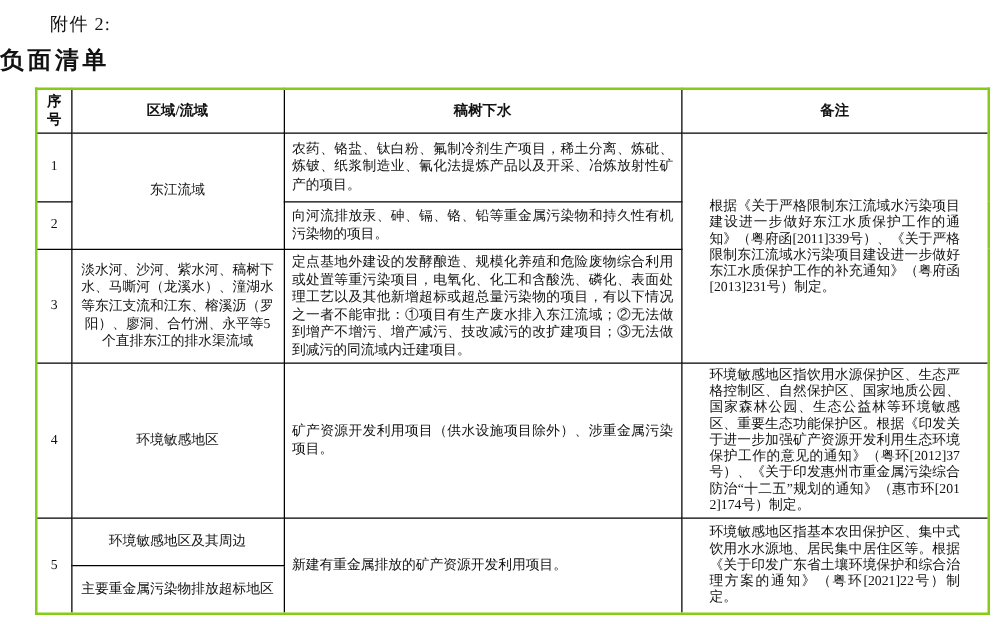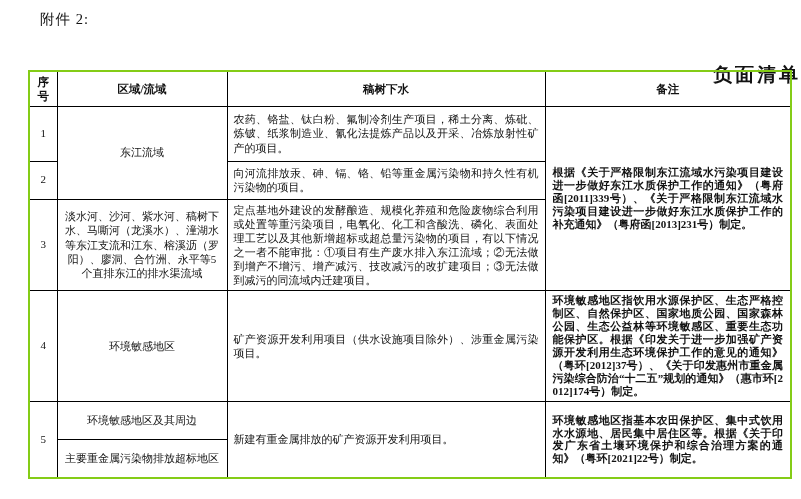--- a/index.html
+++ b/index.html
@@ -4,41 +4,41 @@
 <style>
   html,body{margin:0;padding:0;background:#fff;}
   .page{
     position:relative;width:801px;height:499px;background:#fff;overflow:hidden;
     font-family:"Liberation Serif","DejaVu Serif",serif;color:#121212;
   }
   .attachment{
     position:absolute;left:40px;top:10px;font-size:14.5px;letter-spacing:1px;
   }
   .doc-title{
-    position:absolute;left:0;top:35px;width:100%;text-align:right;
-    font-size:19px;font-weight:bold;letter-spacing:3px;margin-top:27px;
+    position:absolute;left:0;top:35px;width:100%;text-align:left;
+    font-size:19px;font-weight:bold;letter-spacing:3px;
   }
   table.nlist{
     position:absolute;left:28px;top:70px;width:762px;
     border-collapse:collapse;table-layout:fixed;border:2px solid #84cc16;
   }
   .nlist th,.nlist td{
     border:1px solid #000;vertical-align:middle;
     font-size:11px;line-height:1.22;padding:2px 6px;
     word-break:break-all;overflow:hidden;
   }
   .nlist th{font-weight:bold;text-align:center;font-size:11.5px;padding:2px 2px;}
   col.c-no{width:28px;}
   col.c-region{width:170px;}
   col.c-industry{width:318px;}
   col.c-remark{width:246px;}
   td.no{text-align:center;padding:2px 1px;}
   td.region{text-align:center;padding:2px 5px;line-height:1.3;}
   td.industry{text-align:justify;padding:3px 6px;line-height:1.28;}
-  td.remark{text-align:justify;padding:3px 7px;line-height:1.18;font-weight:bold;}
+  td.remark{text-align:justify;padding:3px 22px;line-height:1.18;}
   tr.hdr{height:35px;}
   tr.r1{height:55px;}
   tr.r2{height:38px;}
   tr.r3{height:87px;}
   tr.r4{height:103px;}
   tr.r5a{height:38px;}
   tr.r5b{height:39px;}
   .pageno{
     position:absolute;left:0;top:476px;width:100%;text-align:center;
     font-size:10px;letter-spacing:1px;

